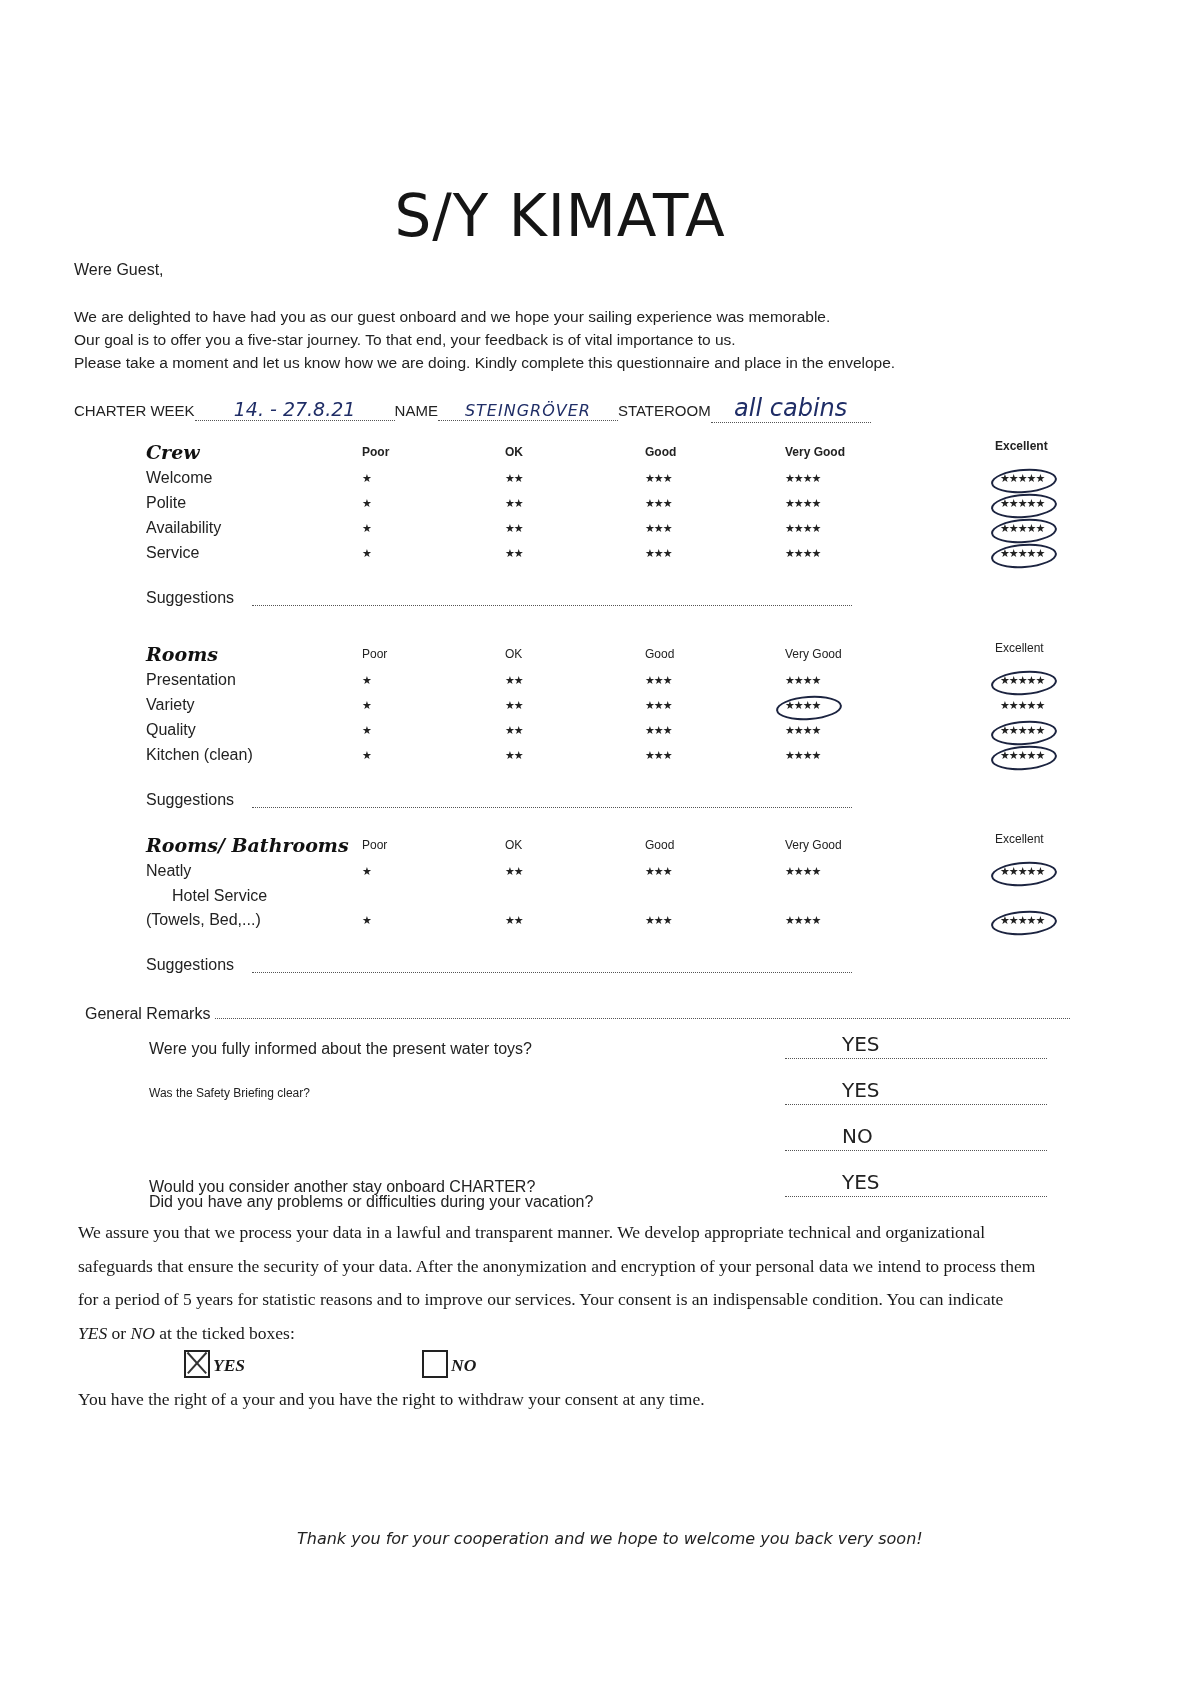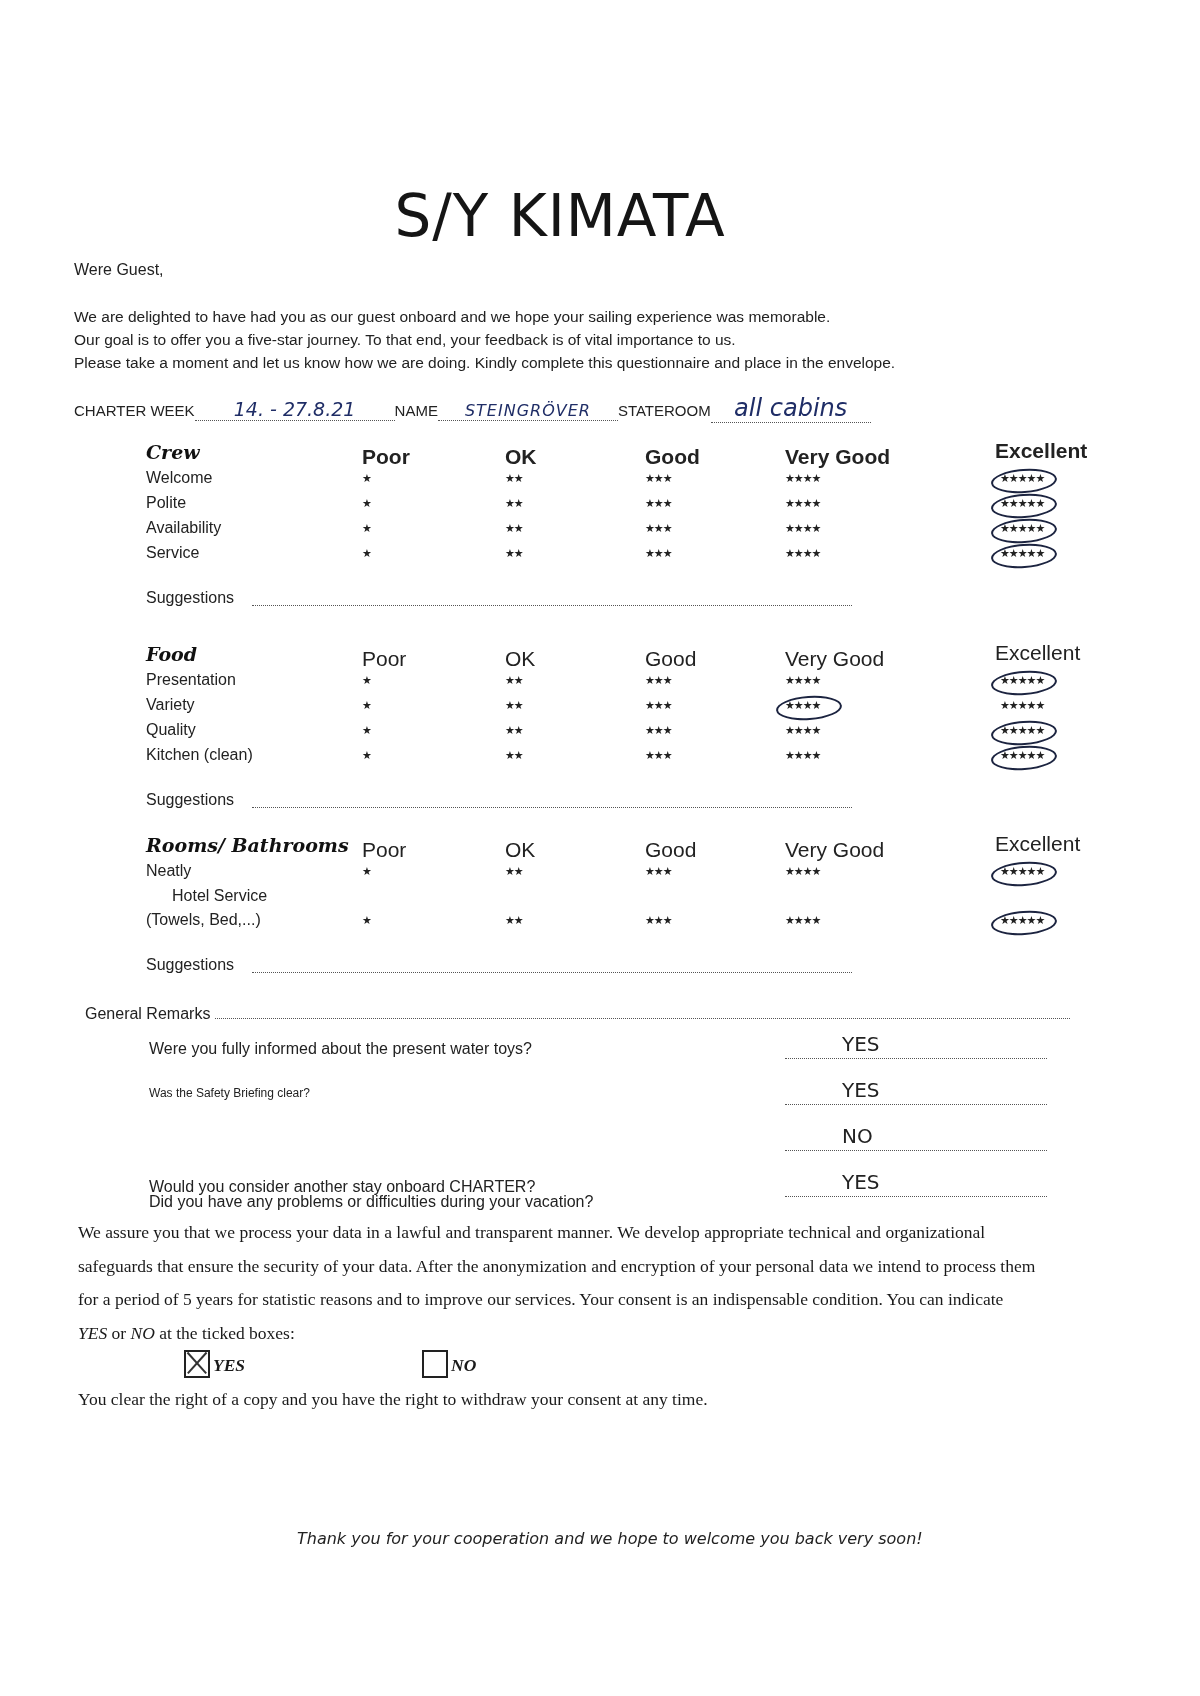--- a/index.html
+++ b/index.html
@@ -4,21 +4,21 @@
 <style>
   html, body { margin:0; padding:0; background:#ffffff; }
   body { width:1200px; height:1696px; position:relative; overflow:hidden; color:#1e1e1e;
          font-family:"Liberation Sans", sans-serif; }
   .abs { position:absolute; white-space:nowrap; }
   .title { left:0; width:1120px; text-align:center; top:182px; font-size:58px; letter-spacing:1px; color:#151515; font-family:"DejaVu Sans", sans-serif; }
   .body-text { font-size:15.5px; color:#222; }
   .hand { font-family:"DejaVu Sans", sans-serif; font-style:italic; color:#1f2d66; }
   .dots { display:inline-block; border-bottom:1px dotted #555; height:1px; vertical-align:baseline; }
   .section-title { font-family:"DejaVu Serif", serif; font-style:italic; font-weight:bold; font-size:19px; color:#111; }
-  .col-head { font-size:21px; color:#222; }
+  .col-head { font-size:12px; color:#222; }
   .bold { font-weight:bold; }
   .row-label { font-size:16px; color:#222; }
   .stars { font-size:11px; letter-spacing:-1px; color:#222; }
   .circle { position:absolute; border:2px solid #1c2440; border-radius:50%; width:62px; height:20px; transform:rotate(-4deg); }
   .legal { font-family:"Liberation Serif", serif; font-size:17.5px; color:#1a1a1a; }
   .thanks { font-family:"DejaVu Sans", sans-serif; font-style:italic; font-size:16px; color:#222; }
   .checkbox { position:absolute; width:22px; height:24px; border:2px solid #222; }
   .checkbox.checked::before, .checkbox.checked::after { content:""; position:absolute; left:-3px; top:10px; width:28px; height:1.5px; background:#333; }
   .checkbox.checked::before { transform:rotate(48deg); }
   .checkbox.checked::after { transform:rotate(-48deg); }
@@ -68,21 +68,21 @@
     <div class="circle" style="left:991px;top:519px;"></div>
     <div class="abs row-label" style="left:146px;top:544px;">Service</div>
     <div class="abs stars" style="left:362px;top:547px;">★</div>
     <div class="abs stars" style="left:505px;top:547px;">★★</div>
     <div class="abs stars" style="left:645px;top:547px;">★★★</div>
     <div class="abs stars" style="left:785px;top:547px;">★★★★</div>
     <div class="abs stars" style="left:1000px;top:547px;">★★★★★</div>
     <div class="circle" style="left:991px;top:544px;"></div>
     <div class="abs row-label" style="left:146px;top:589px;">Suggestions</div>
     <div class="abs dots" style="left:252px;top:604px;width:600px;"></div>
-    <div class="abs section-title" style="left:146px;top:643px;">Food</div>
+    <div class="abs section-title" style="left:146px;top:643px;">Rooms</div>
     <div class="abs col-head" style="left:362px;top:647px;">Poor</div>
     <div class="abs col-head" style="left:505px;top:647px;">OK</div>
     <div class="abs col-head" style="left:645px;top:647px;">Good</div>
     <div class="abs col-head" style="left:785px;top:647px;">Very Good</div>
     <div class="abs col-head" style="left:985px;top:647px;left:995px;top:641px;">Excellent</div>
     <div class="abs row-label" style="left:146px;top:671px;">Presentation</div>
     <div class="abs stars" style="left:362px;top:674px;">★</div>
     <div class="abs stars" style="left:505px;top:674px;">★★</div>
     <div class="abs stars" style="left:645px;top:674px;">★★★</div>
     <div class="abs stars" style="left:785px;top:674px;">★★★★</div>
@@ -161,15 +161,15 @@
 <div class="abs legal" style="left:78px;top:1289px;">for a period of 5 years for statistic reasons and to improve our services. Your consent is an indispensable condition. You can indicate</div>
 <div class="abs legal" style="left:78px;top:1323px;">
   <i>YES</i><span> or </span><i>NO</i><span> at the ticked boxes:</span>
 </div>
 
 <div class="checkbox checked" style="left:184px;top:1350px;"></div>
 <div class="abs legal" style="left:213px;top:1355px;font-style:italic;font-weight:bold;">YES</div>
 <div class="checkbox" style="left:422px;top:1350px;"></div>
 <div class="abs legal" style="left:451px;top:1355px;font-style:italic;font-weight:bold;">NO</div>
 
-<div class="abs legal" style="left:78px;top:1389px;">You clear the right of a copy and you have the right to withdraw your consent at any time.</div>
+<div class="abs legal" style="left:78px;top:1389px;">You have the right of a your and you have the right to withdraw your consent at any time.</div>
 
 <div class="abs thanks" style="left:297px;top:1529px;">Thank you for your cooperation and we hope to welcome you back very soon!</div>
 
 </body></html>

